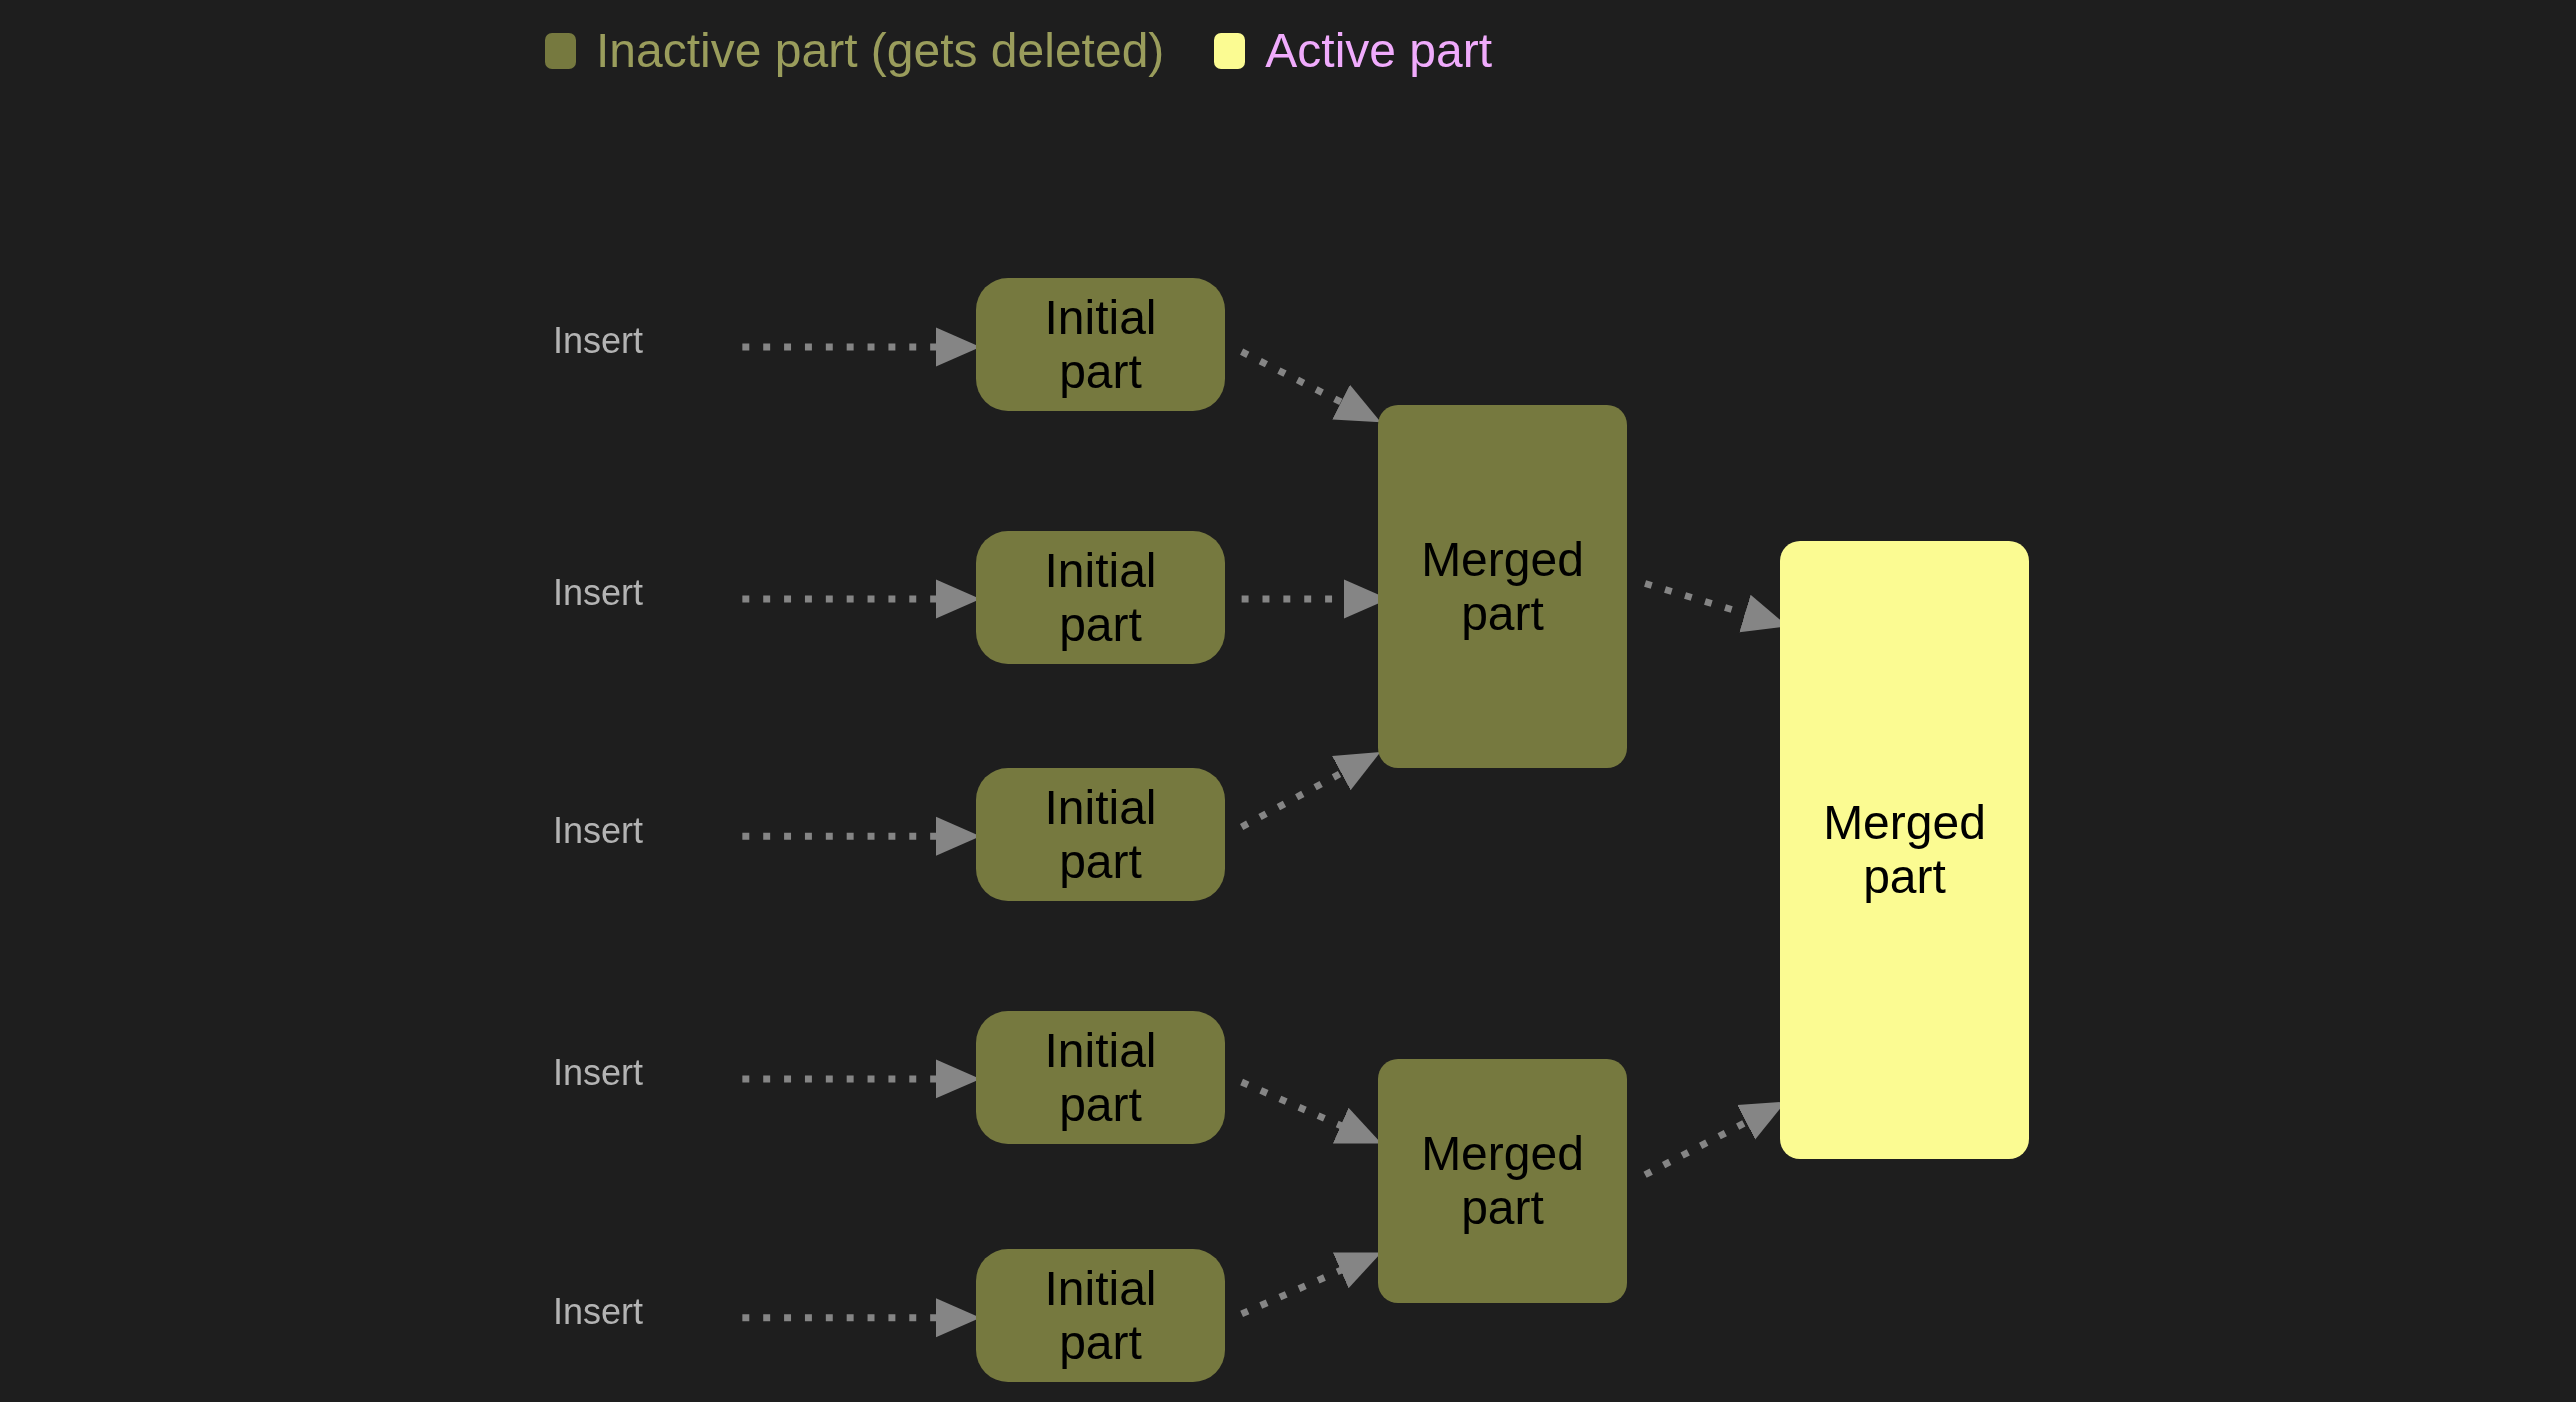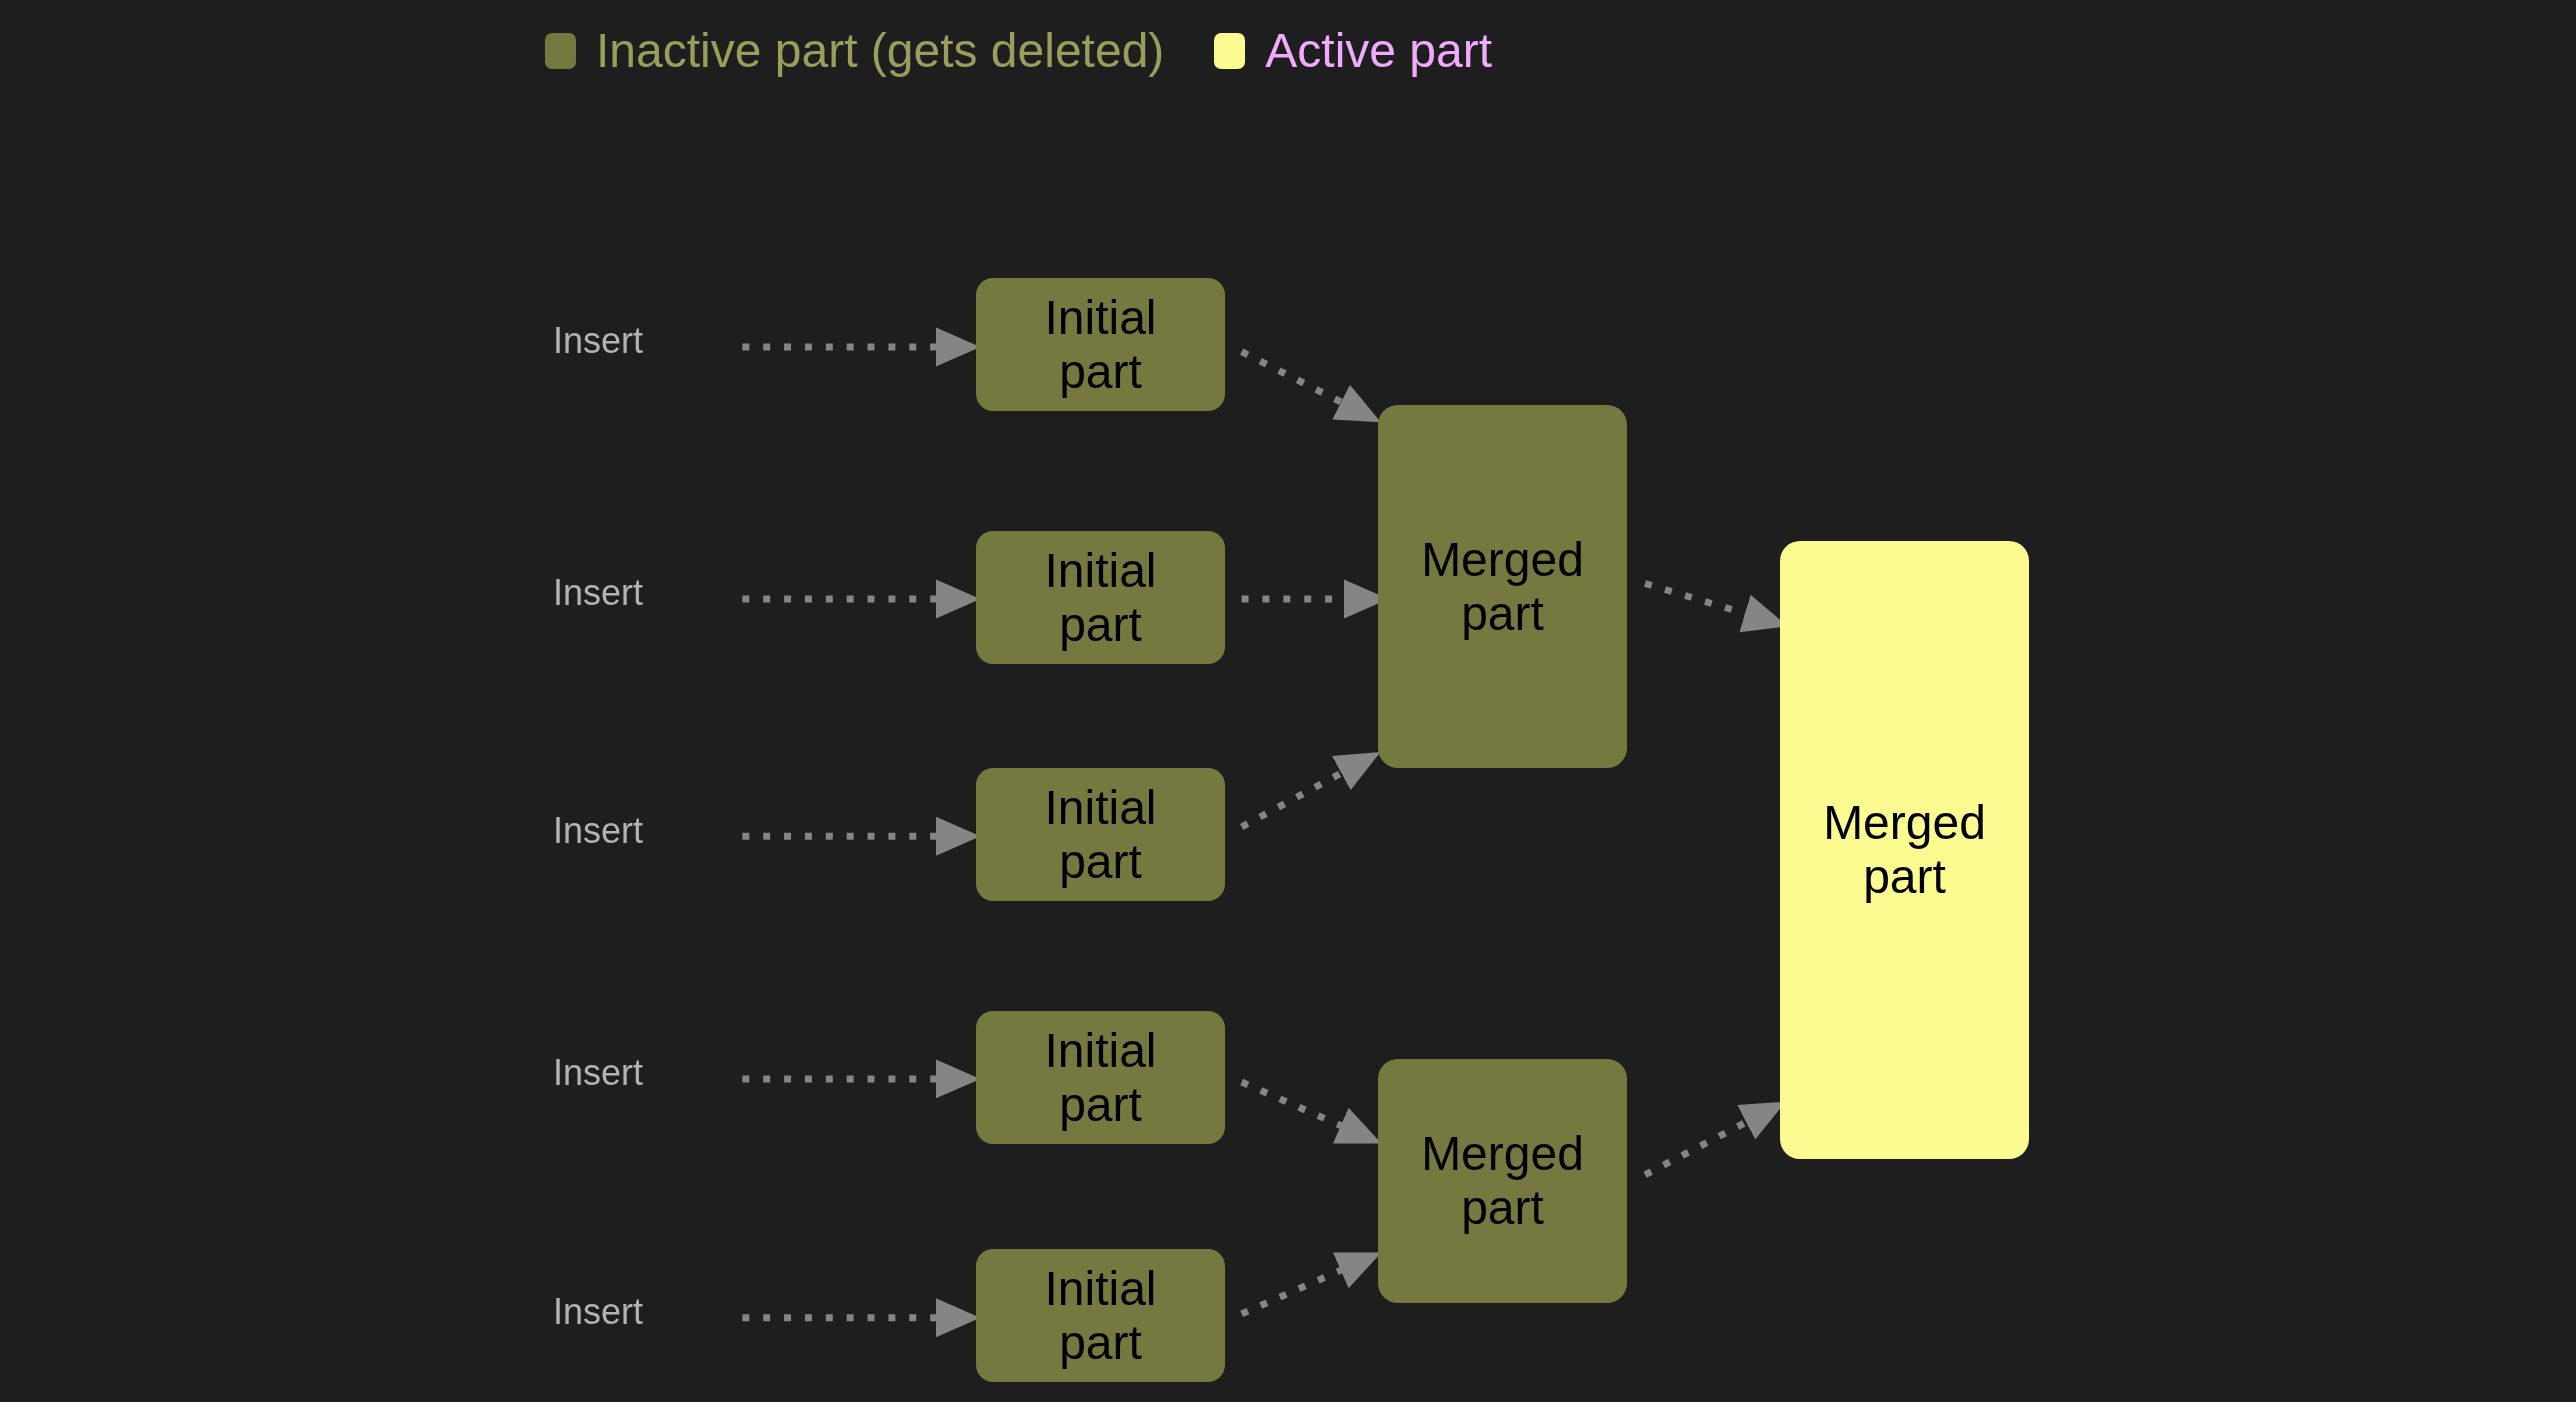--- a/index.html
+++ b/index.html
@@ -53,21 +53,21 @@
   .legend-entry + .legend-entry { margin-left: 50px; }
 
   
   .node {
     position: absolute;
     display: flex;
     align-items: center;
     justify-content: center;
     text-align: center;
     color: #000000;
-    border-radius: 17px;
+    border-radius: 32px;
     font-size: 48px;
     line-height: 1.12;
     box-sizing: border-box;
     padding: 3.1px 7.7px;
     white-space: pre-line;
   }
   .node.inactive { background: #76793f; }
   .node.active   { background: #fbfb92; }
 
   .insert-label {

